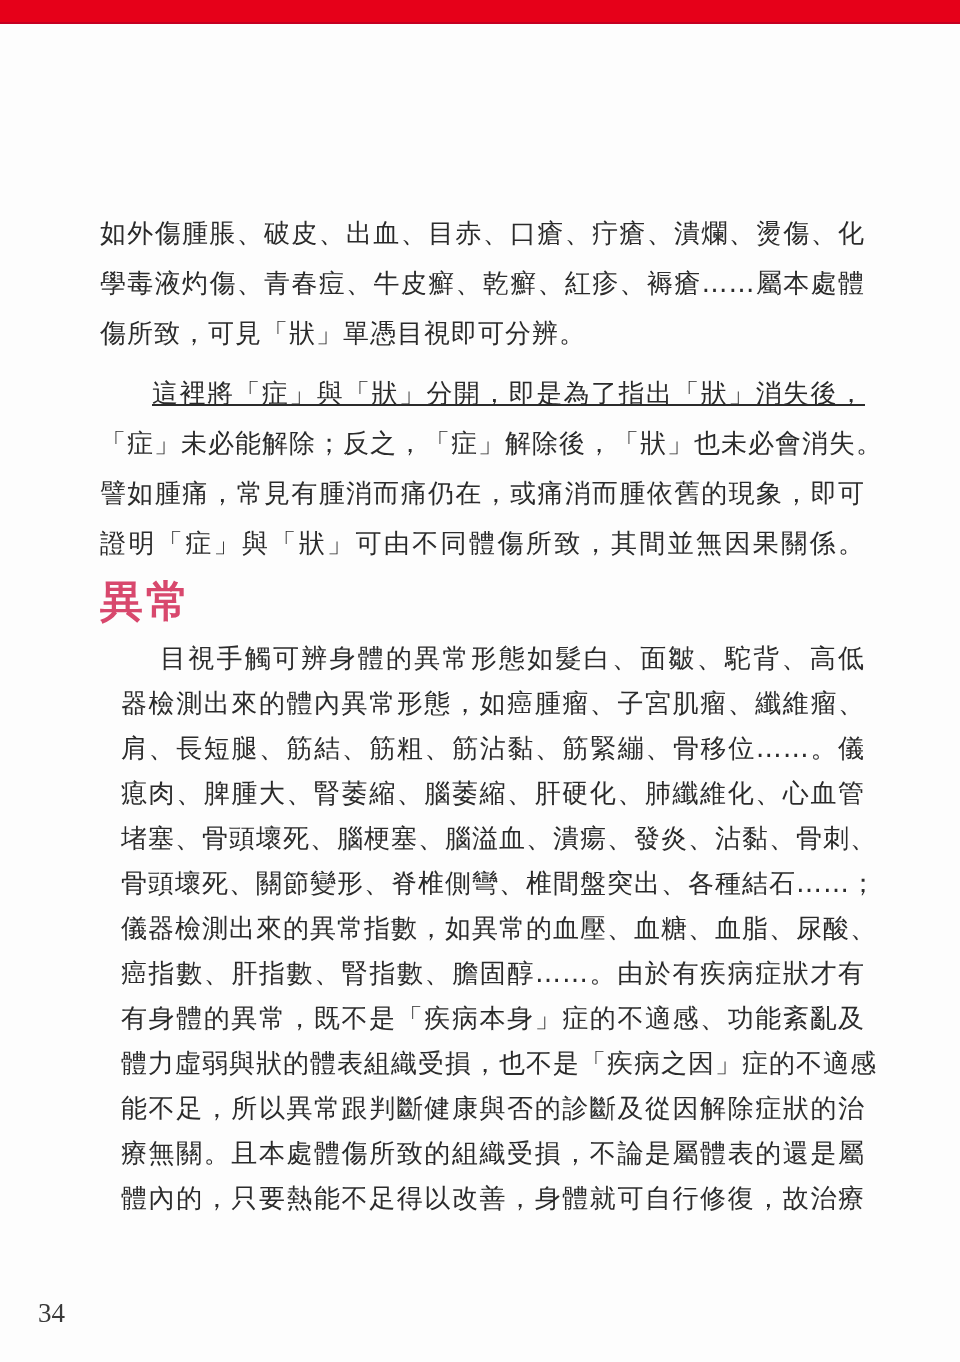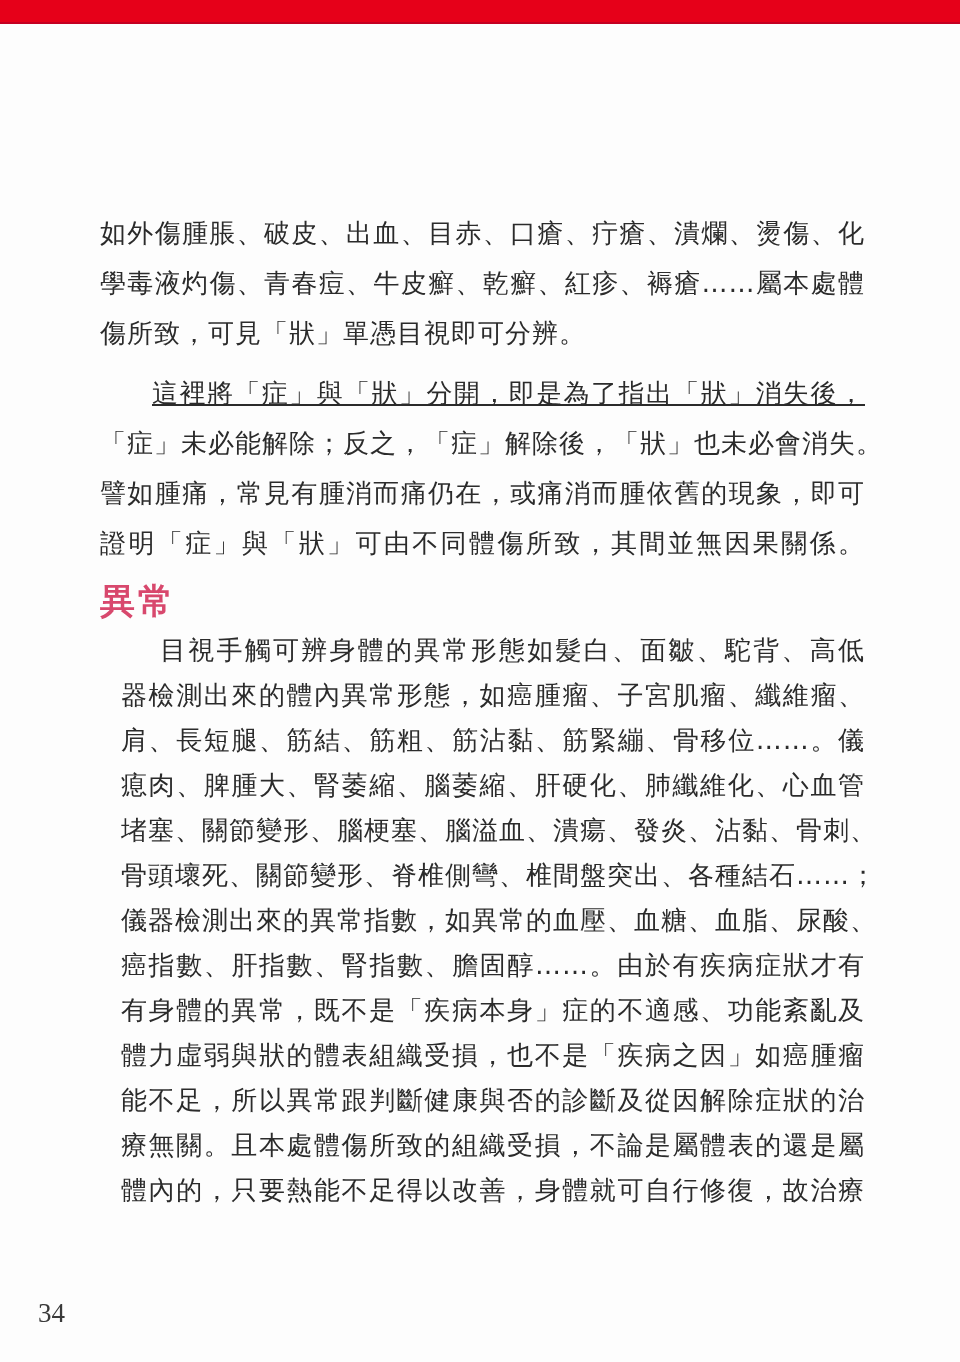--- a/index.html
+++ b/index.html
@@ -38,22 +38,22 @@
     text-align-last: justify;
     -moz-text-align-last: justify;
   }
   .para.lh50 .line { line-height: 50px; }
   .para.lh45 .line { line-height: 45px; margin-left: 21px; }
   .para .line.short {
     text-align-last: left;
     -moz-text-align-last: left;
   }
   .section-heading {
-    margin: 10px 0 4px 0;
-    font-size: 35px;
+    margin: 10px 0 12px 0;
+    font-size: 43px;
     line-height: 46px;
     font-weight: bold;
     letter-spacing: 3px;
     color: var(--heading, #d8486d);
   }
   .page-number {
     position: absolute;
     left: 38px;
     top: 1297px;
     font-family: "Liberation Serif", serif;
@@ -80,26 +80,26 @@
         <div class="line">「症」未必能解除；反之，「症」解除後，「狀」也未必會消失。</div>
         <div class="line">譬如腫痛，常見有腫消而痛仍在，或痛消而腫依舊的現象，即可</div>
         <div class="line">證明「症」與「狀」可由不同體傷所致，其間並無因果關係。</div>
       </div>
       <h2 class="section-heading">異常</h2>
       <div class="para lh45">
         <div class="line" style="text-indent: 1.5em;">目視手觸可辨身體的異常形態如髮白、面皺、駝背、高低</div>
         <div class="line">器檢測出來的體內異常形態，如癌腫瘤、子宮肌瘤、纖維瘤、</div>
         <div class="line">肩、長短腿、筋結、筋粗、筋沾黏、筋緊繃、骨移位……。儀</div>
         <div class="line">瘜肉、脾腫大、腎萎縮、腦萎縮、肝硬化、肺纖維化、心血管</div>
-        <div class="line">堵塞、關節變形、腦梗塞、腦溢血、潰瘍、發炎、沾黏、骨刺、</div>
+        <div class="line">堵塞、骨頭壞死、腦梗塞、腦溢血、潰瘍、發炎、沾黏、骨刺、</div>
         <div class="line">骨頭壞死、關節變形、脊椎側彎、椎間盤突出、各種結石……；</div>
         <div class="line">儀器檢測出來的異常指數，如異常的血壓、血糖、血脂、尿酸、</div>
         <div class="line">癌指數、肝指數、腎指數、膽固醇……。由於有疾病症狀才有</div>
         <div class="line">有身體的異常，既不是「疾病本身」症的不適感、功能紊亂及</div>
-        <div class="line">體力虛弱與狀的體表組織受損，也不是「疾病之因」如癌腫瘤</div>
+        <div class="line">體力虛弱與狀的體表組織受損，也不是「疾病之因」症的不適感</div>
         <div class="line">能不足，所以異常跟判斷健康與否的診斷及從因解除症狀的治</div>
         <div class="line">療無關。且本處體傷所致的組織受損，不論是屬體表的還是屬</div>
         <div class="line">體內的，只要熱能不足得以改善，身體就可自行修復，故治療</div>
       </div>
     </div>
 </main>
 
 <div class="page-number">34</div>
 
 </body></html>

